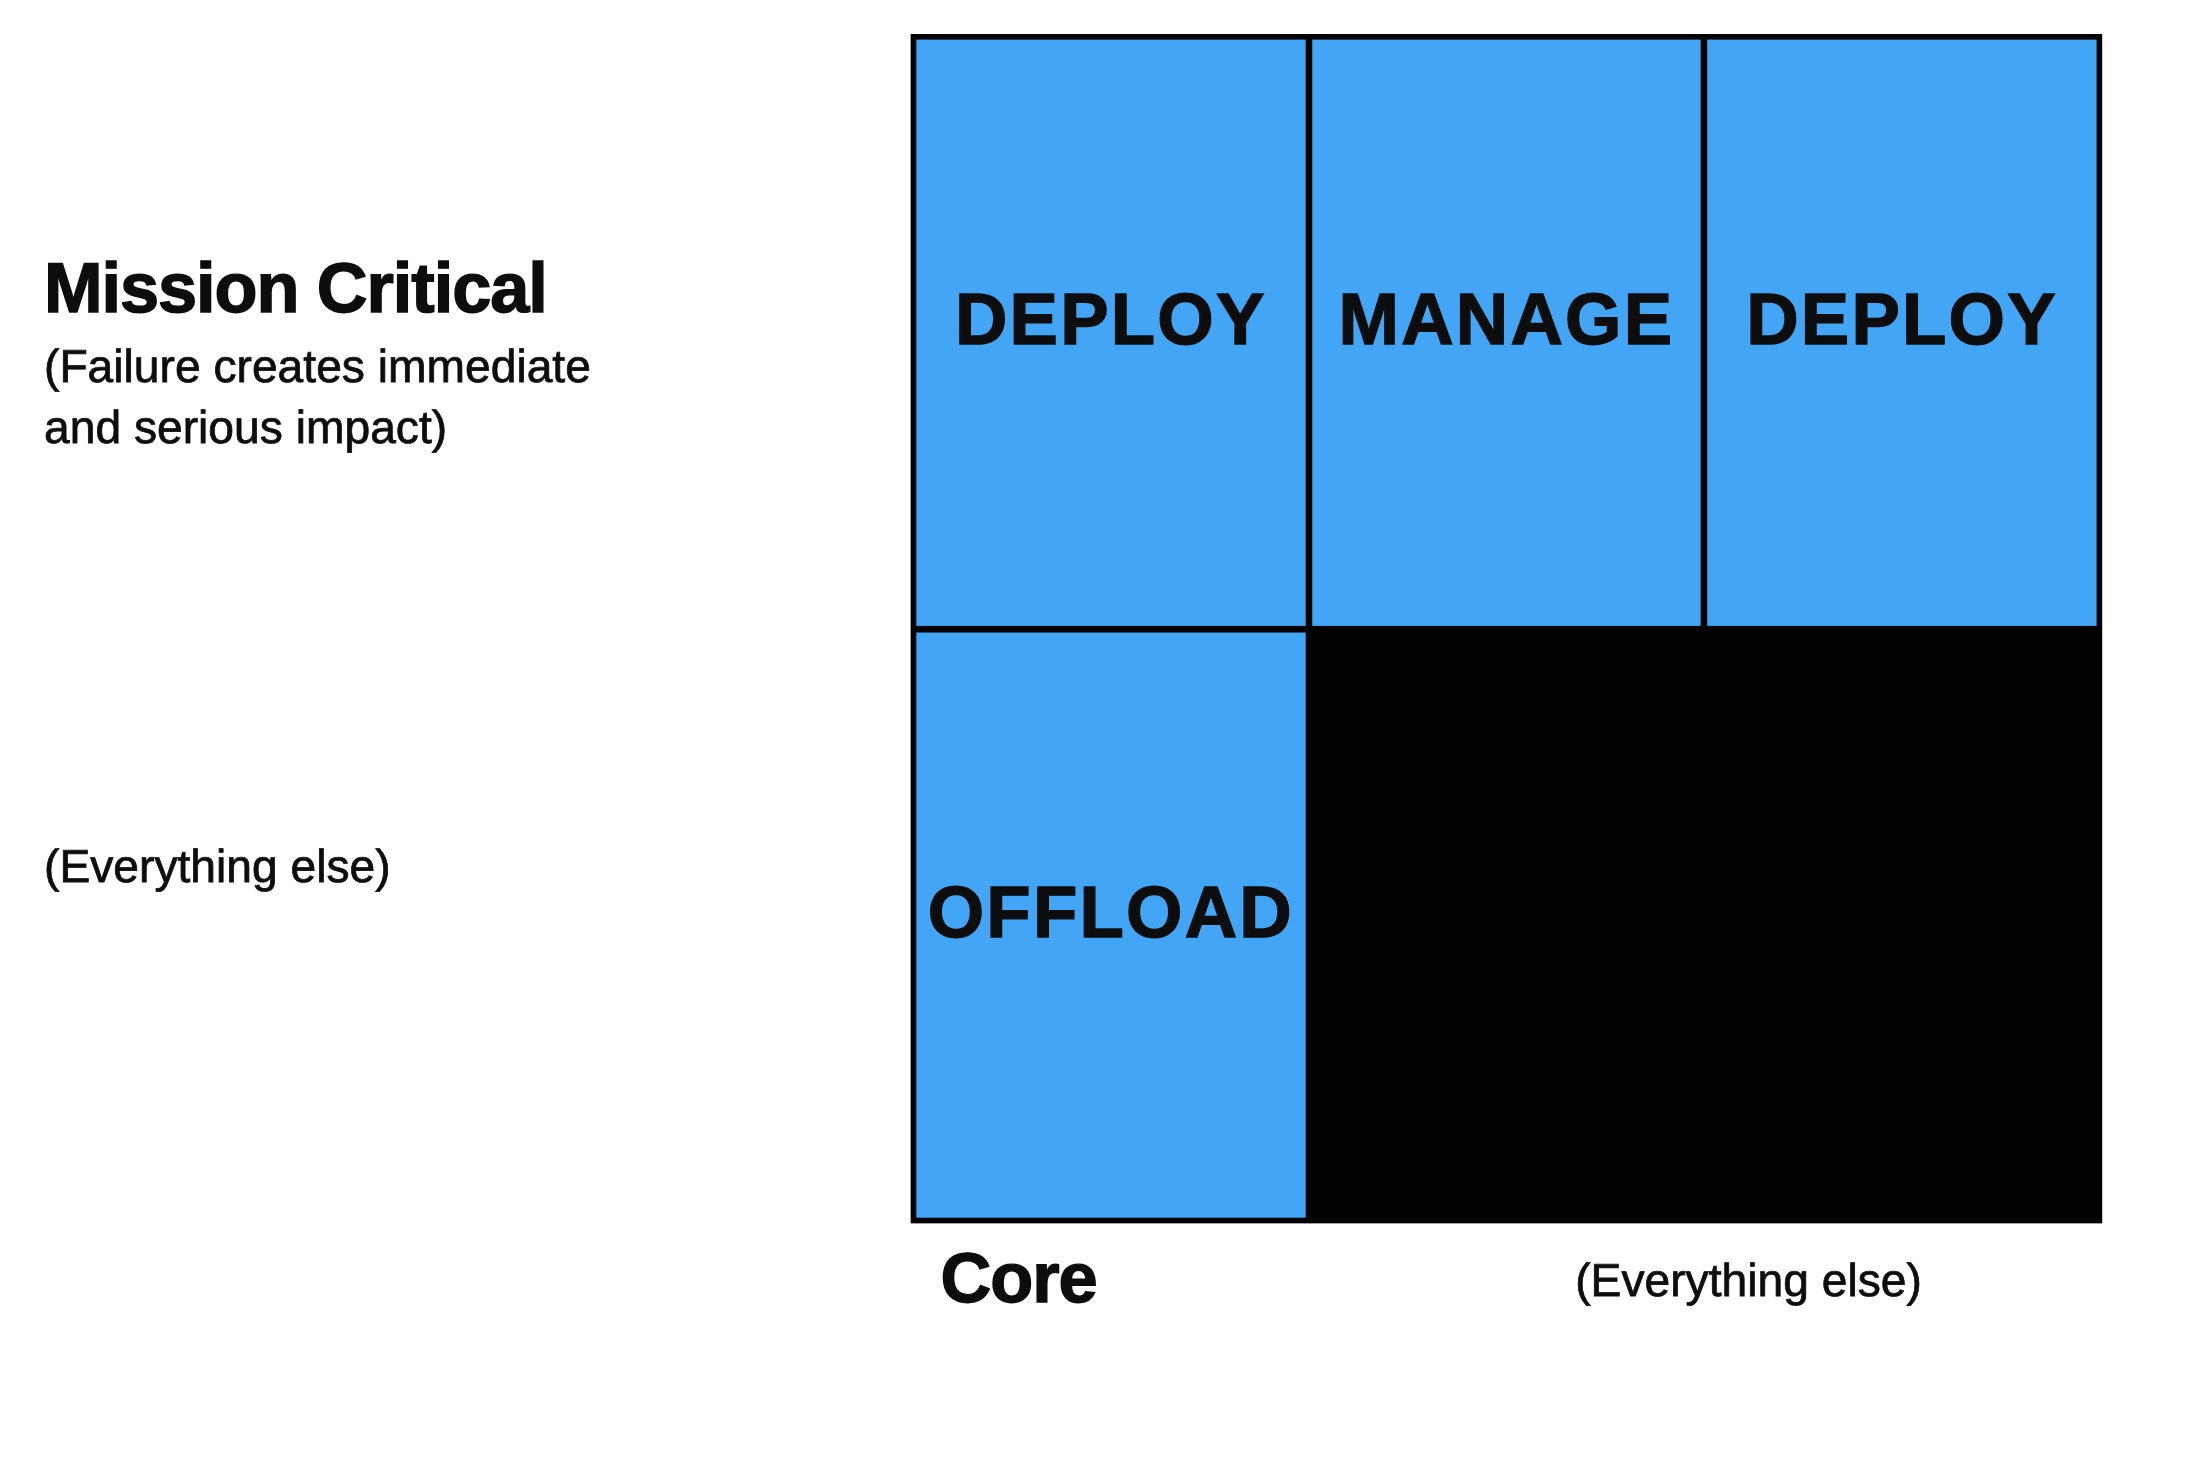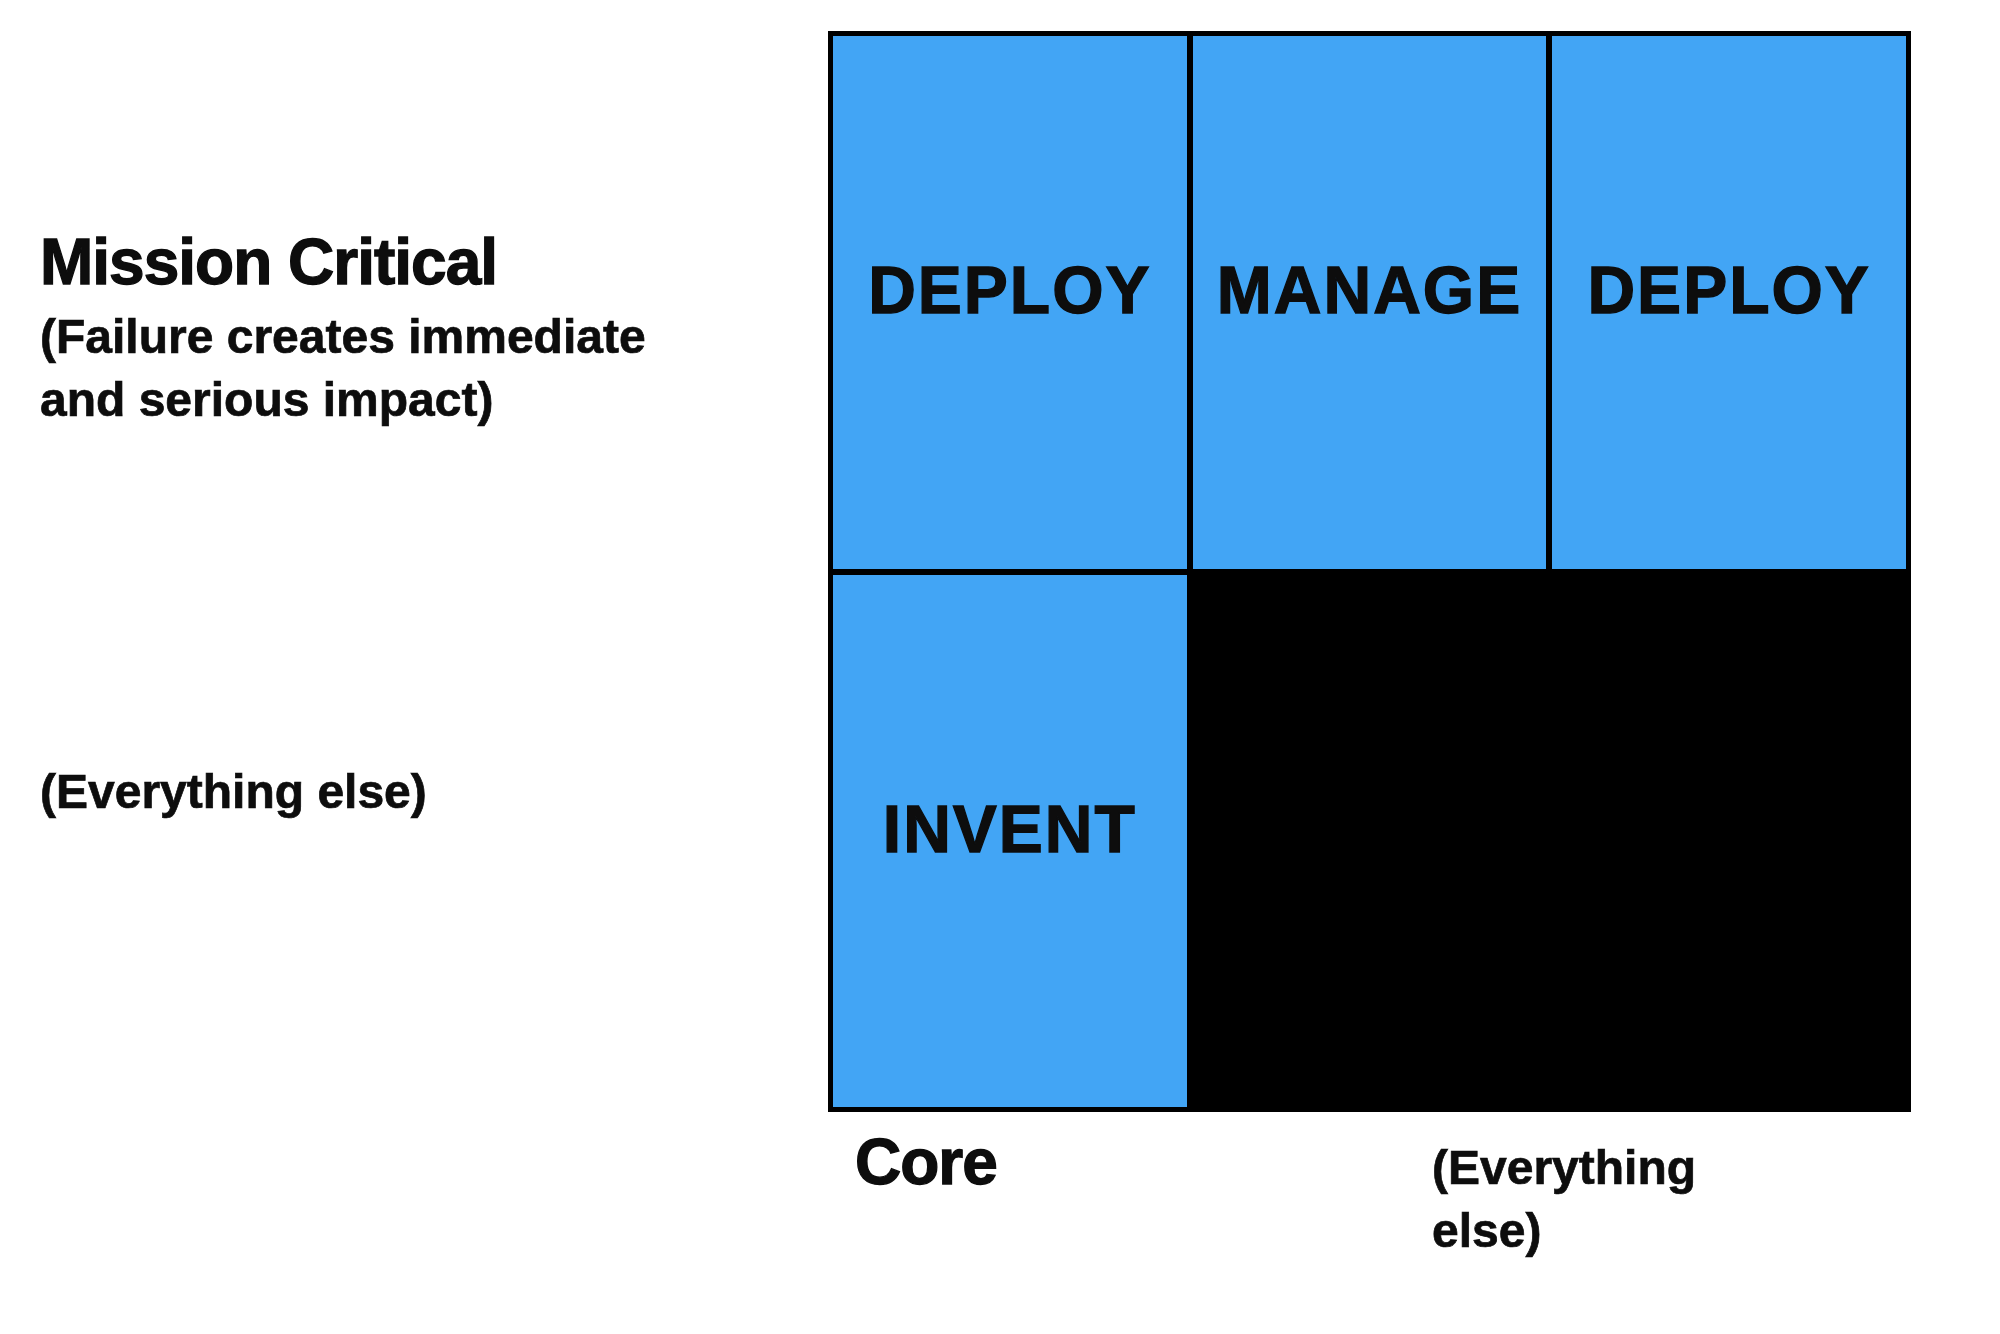--- a/index.html
+++ b/index.html
@@ -57,22 +57,22 @@
   }
   .label-title {
     font-size: 64px;
     font-weight: bold;
     letter-spacing: -1px;
     line-height: 1.08;
     color: var(--color-text, #0d0d0d);
     -webkit-text-stroke: 1.3px currentColor;
   }
   .label-sub {
-    font-size: 48px;
-    font-weight: bold;
+    font-size: 42px;
+    font-weight: normal;
     line-height: 1.32;
     margin-top: 8px;
     white-space: pre-line;
     color: var(--color-text, #0d0d0d);
     -webkit-text-stroke: 0.7px currentColor;
   }
   .rl-top    { left: 40px;   top: 228px;  }
   .rl-bottom { left: 40px;   top: 752px;  }
   .cl-core    { left: 855px;  top: 1128px; }
   .cl-context { left: 1432px; top: 1128px; }
@@ -96,21 +96,21 @@
     <div class="cell">
       <span class="cell-label">DEPLOY</span>
     </div>
     <div class="cell">
       <span class="cell-label">MANAGE</span>
     </div>
     <div class="cell">
       <span class="cell-label">DEPLOY</span>
     </div>
     <div class="cell">
-      <span class="cell-label">INVENT</span>
+      <span class="cell-label">OFFLOAD</span>
     </div>
   </div>
 
   <div class="label-block cl-core">
     <div class="label-title">Core</div>
   </div>
 
   <div class="label-block cl-context">
     <div class="label-sub">(Everything else)</div>
   </div>

